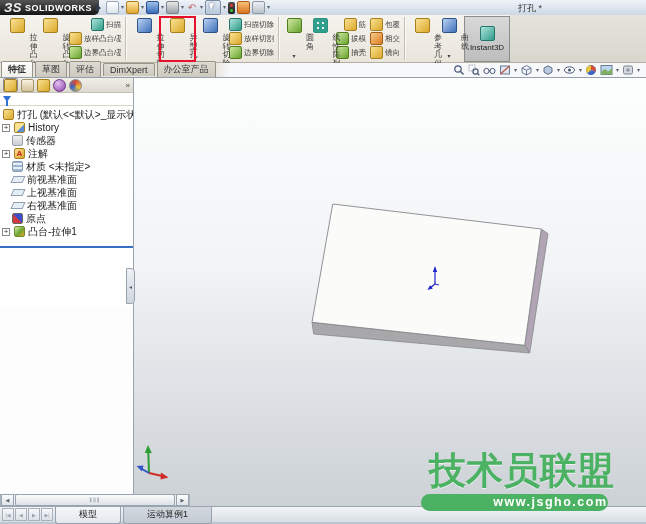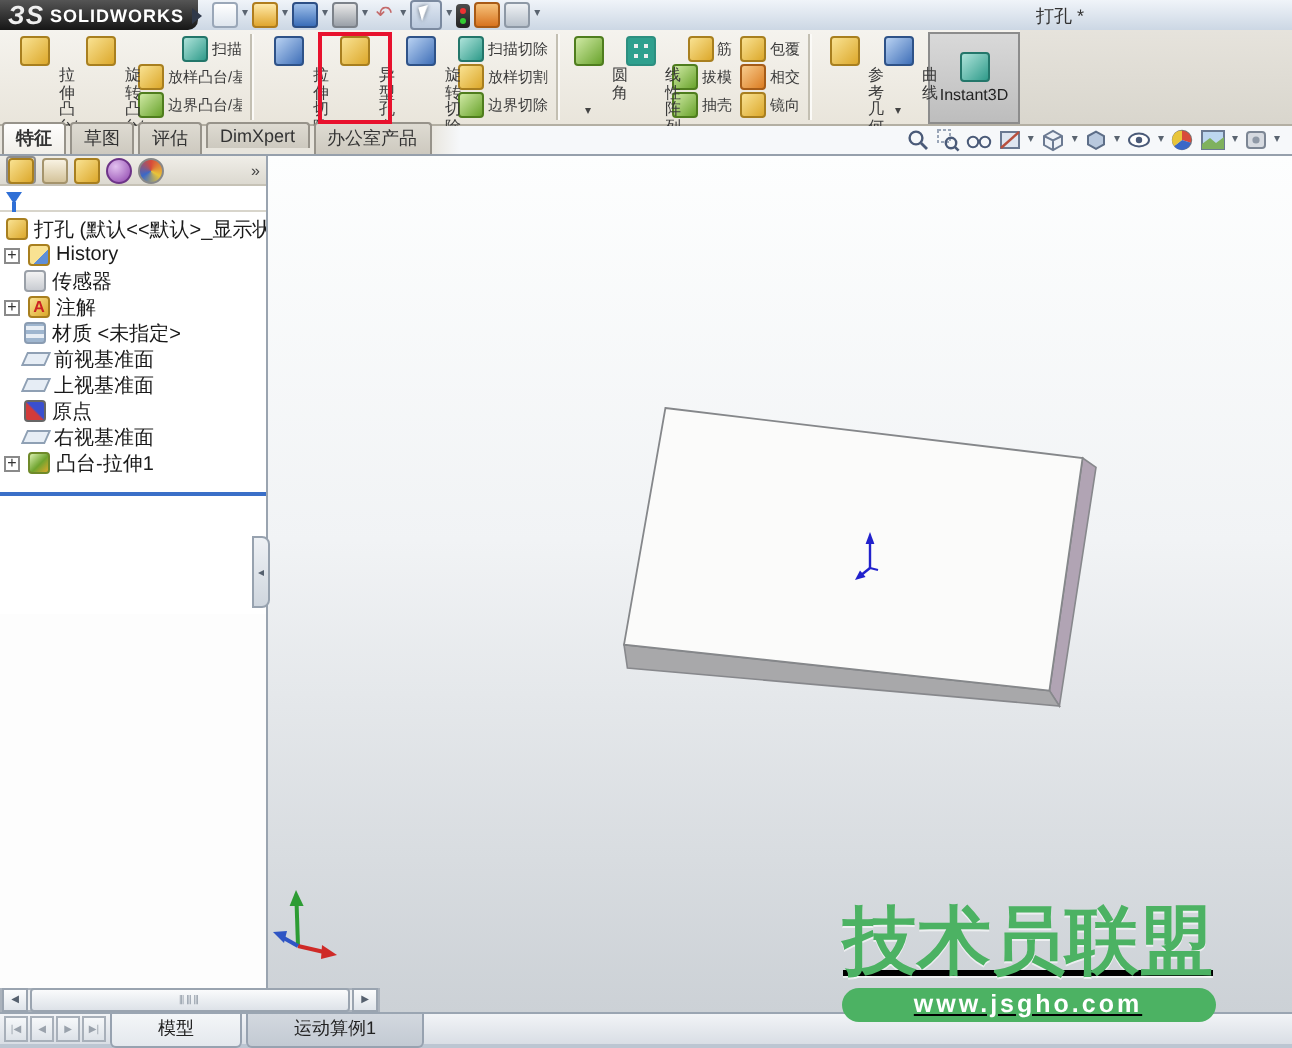--- a/index.html
+++ b/index.html
@@ -64,21 +64,21 @@
   .hl-frame{position:absolute;left:-2px;top:0px;right:-2px;bottom:-1px;
     border:2px solid #e8112d;pointer-events:none;z-index:5;}
   .instant3d{width:44px;height:44px;margin:1px 0 0 2px;border:1px solid #8c8c8c;
     background:linear-gradient(#d9d9d9,#bdbdbd);display:flex;flex-direction:column;
     align-items:center;justify-content:center;font-size:8px;color:#222;gap:2px;}
   .rib-fill{flex:1;background:linear-gradient(#e6e3dc,#d9d6cd);}
   
   .tabrow{position:absolute;left:0;top:63px;width:646px;height:14px;
     background:linear-gradient(90deg,#e8e5dd 0 215px,#f6f8fa 230px);
     border-bottom:1px solid #96a0ac;}
-  .ctabs{position:absolute;left:1px;bottom:0;display:flex;align-items:flex-start;}
+  .ctabs{position:absolute;left:1px;bottom:0;display:flex;align-items:center;}
   .ctab{font-size:9px;color:#333;padding:1px 6px 1px;background:linear-gradient(#dedbd2,#cdc9bf);
     border:1px solid #97938a;border-bottom:none;border-radius:2px 2px 0 0;margin-right:2px;white-space:nowrap;}
   .ctab.active{background:linear-gradient(#fefefd,#f1efe9);font-weight:bold;}
   
   .hud{position:absolute;right:6px;top:1px;display:flex;align-items:center;gap:3px;}
   .hud svg{display:block;}
   .hud .caret{line-height:12px;}
   
   .main{position:absolute;left:0;top:78px;width:646px;height:428px;display:flex;}
   .panel{width:133px;background:#fff;border-right:1px solid #9aa4b0;display:flex;
@@ -131,21 +131,21 @@
     background:linear-gradient(#f2f4f7,#d9dee5);border-top:1px solid #9aa5b2;
     display:flex;align-items:flex-start;z-index:5;}
   .bnav{display:flex;gap:1px;margin:1px 2px 0 2px;}
   .bnav span{width:10px;height:11px;background:linear-gradient(#f6f8fa,#dde2e8);border:1px solid #a8b0ba;
     font-size:5px;color:#9aa2ac;display:flex;align-items:center;justify-content:center;}
   .btab{font-size:9px;color:#222;padding:1px 23px 2px;border:1px solid #97a2b0;border-top:none;
     border-radius:0 0 3px 3px;margin-right:2px;background:linear-gradient(#d3d8df,#c3cad3);white-space:nowrap;}
   .btab.active{background:linear-gradient(#f4f6f8,#e4e8ed);}
   .bottom-strip{position:absolute;left:0;top:521px;width:646px;height:3px;background:#bcc6d2;}
   
-  .wm{position:absolute;left:414px;top:449px;width:200px;z-index:50;text-align:center;text-decoration:underline;}
+  .wm{position:absolute;left:414px;top:449px;width:200px;z-index:50;text-align:right;}
   .wm-title{font-size:37px;font-weight:bold;color:#4cb263;line-height:44px;letter-spacing:0px;
     text-shadow:0 1px 0 rgba(255,255,255,.6);white-space:nowrap;}
   .wm-url{margin:1px auto 0;width:187px;height:17px;background:#4cb263;border-radius:9px;
     color:#fff;font-size:12.5px;font-weight:bold;line-height:17px;letter-spacing:1.5px;}
 </style>
 </head>
 <body>
 
 <div class="titlebar">
   <div class="logo">
@@ -413,26 +413,26 @@
       </div>
       <div class="trow child">
         <span class="tic plane"></span>
         <span>前视基准面</span>
       </div>
       <div class="trow child">
         <span class="tic plane"></span>
         <span>上视基准面</span>
       </div>
       <div class="trow child">
+        <span class="tic plane"></span>
+        <span>右视基准面</span>
+      </div>
+      <div class="trow child">
         <span class="tic origin"></span>
         <span>原点</span>
-      </div>
-      <div class="trow child">
-        <span class="tic plane"></span>
-        <span>右视基准面</span>
       </div>
       <div class="trow child">
         <span class="twist">+</span>
         <span class="tic extrude"></span>
         <span>凸台-拉伸1</span>
       </div>
       <div class="tree-split"></div>
     </div>
     <div class="panel-rest"></div>
   </div>

